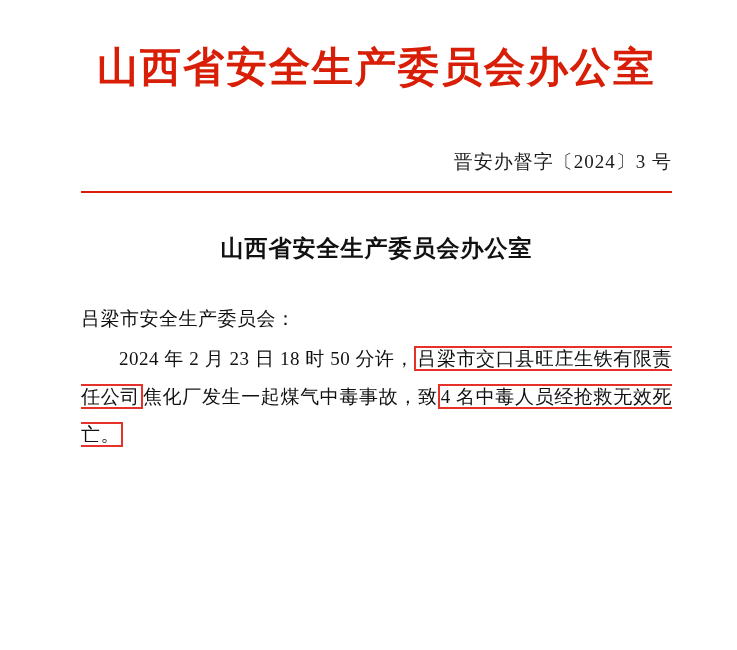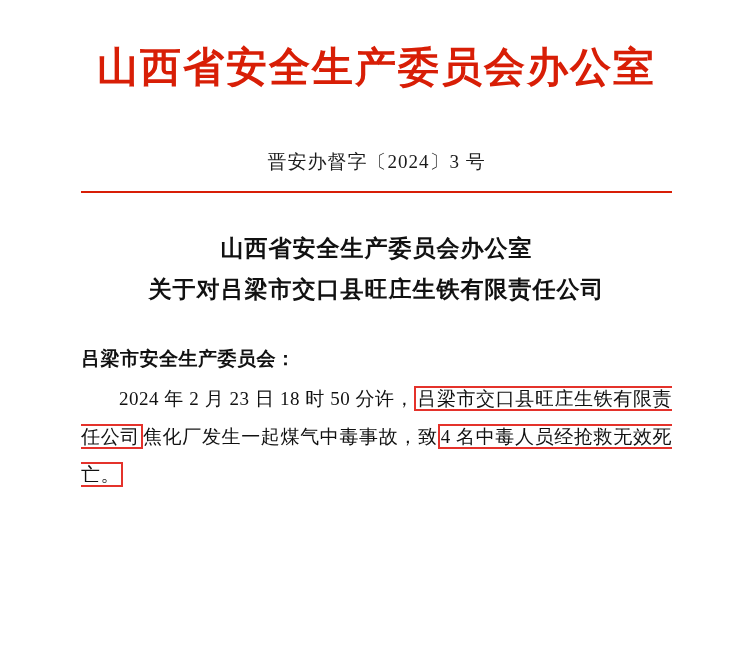--- a/index.html
+++ b/index.html
@@ -36,21 +36,21 @@
     line-height: 1.45;
     white-space: nowrap;
   }
   .masthead-line.second {
     margin-top: 10px;
   }
 
   
   .docnum {
     margin-top: 52px;
-    text-align: center;
+    text-align: right;
     font-size: 19px;
     color: #1a1a1a;
     letter-spacing: 1px;
   }
 
   
   .red-rule {
     margin-top: 16px;
     height: 2px;
     background: #d81e06;
@@ -74,21 +74,20 @@
   
   .body-block {
     margin-top: 30px;
     color: #111;
     font-size: 19px;
     line-height: 2.0;
   }
   .salutation {
     margin: 0 0 2px 0;
     letter-spacing: 0.5px;
-    font-weight: bold;
   }
   .para {
     margin: 0;
     text-indent: 2em;
     letter-spacing: 0.5px;
     text-align: justify;
   }
   
   .hl-open {
     border: 2px solid #e4322b;
@@ -109,21 +108,20 @@
   <div class="masthead">
     <div class="masthead-line">山西省安全生产委员会办公室</div>
   </div>
 
   <div class="docnum">晋安办督字〔2024〕3 号</div>
 
   <div class="red-rule"></div>
 
   <div class="title-block">
     <div class="title-line">山西省安全生产委员会办公室</div>
-    <div class="title-line">关于对吕梁市交口县旺庄生铁有限责任公司</div>
   </div>
 
   <div class="body-block">
     <p class="salutation">吕梁市安全生产委员会：</p>
     <p class="para">
       <span>2024 年 2 月 23 日 18 时 50 分许，</span><span class="hl-open">吕梁市交口县旺庄生铁有</span><span class="hl-close">限责任公司</span><span>焦化厂发生一起煤气中毒事故，致</span><span class="hl-open">4 名中毒人员经抢</span><span class="hl-close">救无效死亡。</span>
     </p>
   </div>
 
 </div>

